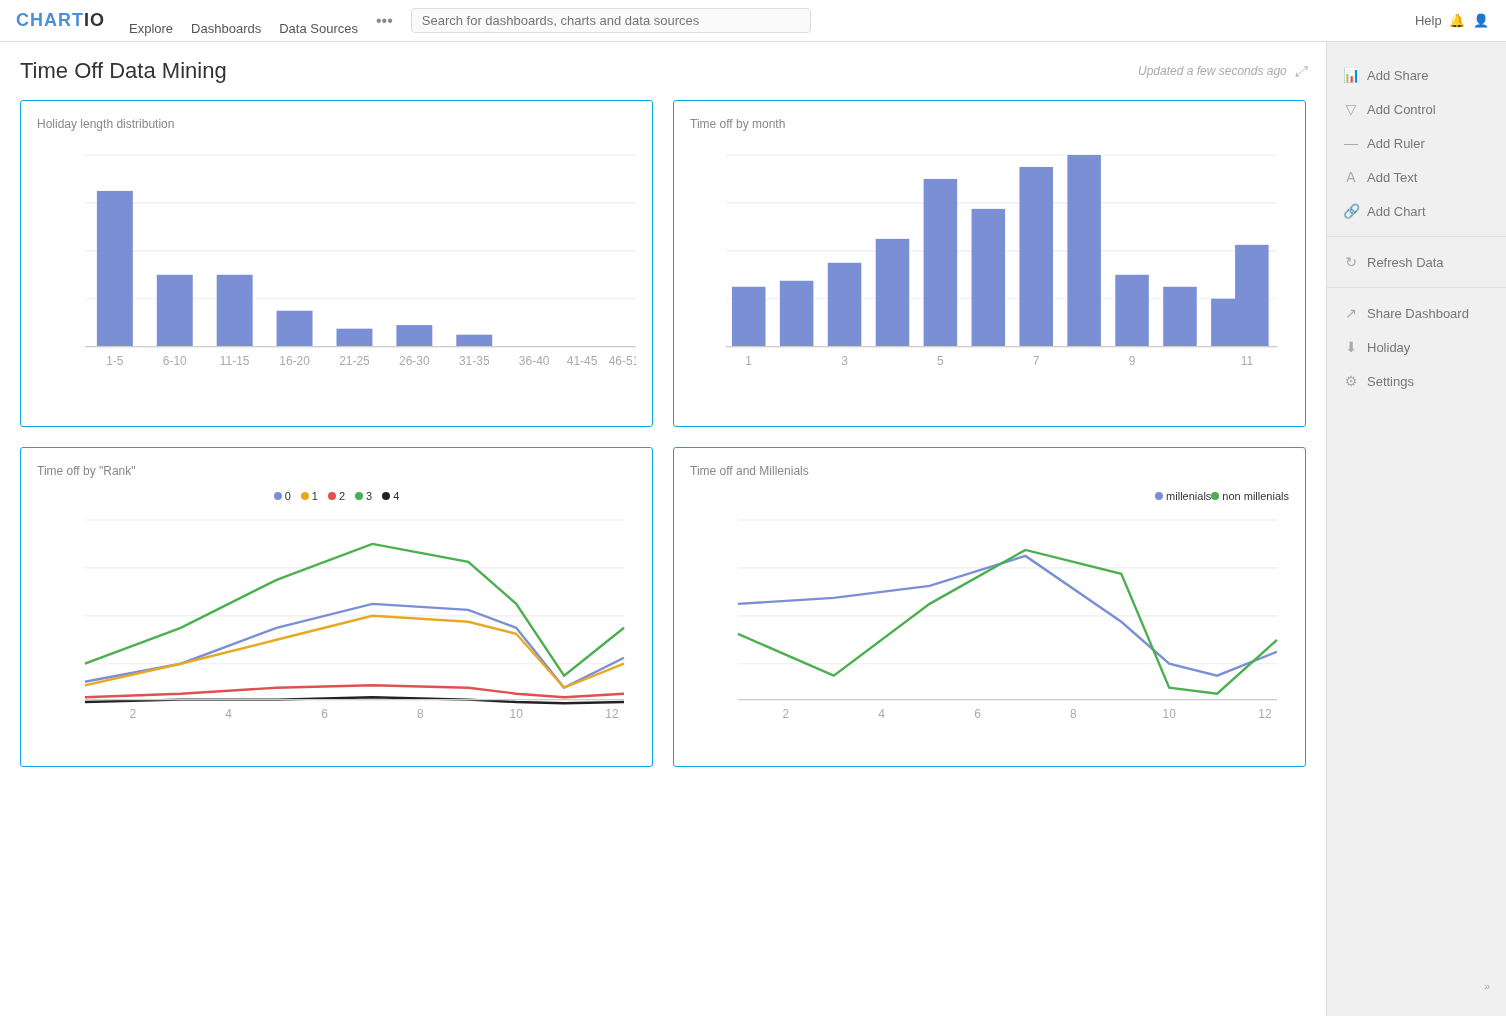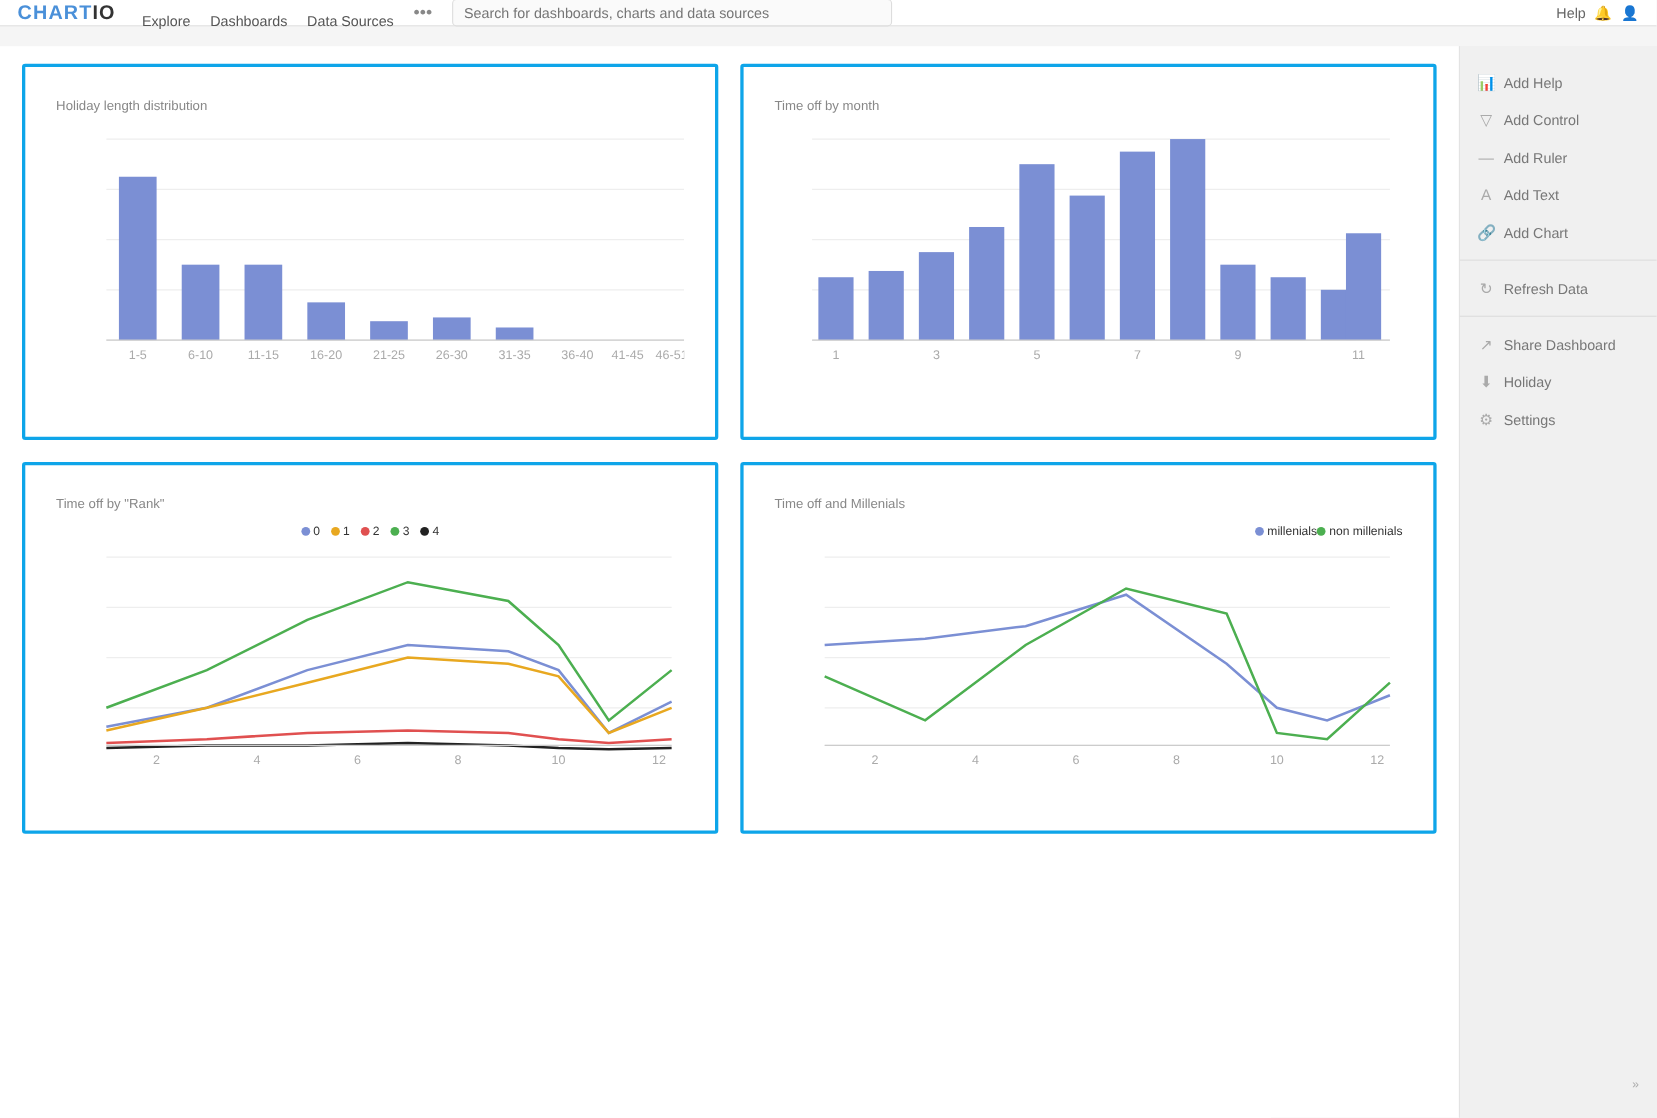--- a/index.html
+++ b/index.html
@@ -1,21 +1,21 @@
 <!DOCTYPE html>
 <html><head>
   <meta charset="utf-8">
   <style>
     * { box-sizing: border-box; margin: 0; padding: 0; }
     body { font-family: -apple-system, BlinkMacSystemFont, 'Segoe UI', Arial, sans-serif; background: #f5f5f5; color: #333; font-size: 13px; }
 
     
     .top-nav {
       display: flex; align-items: center; background: #fff; border-bottom: 1px solid #ddd;
-      padding: 0 16px; height: 24px; position: fixed; top: 0; left: 0; right: 0; z-index: 100;
+      padding: 0 16px; height: 42px; position: fixed; top: 0; left: 0; right: 0; z-index: 100;
     }
     .logo { font-size: 18px; font-weight: bold; letter-spacing: 1px; margin-right: 24px; color: #333; }
     .logo span { color: #4a90d9; }
     .nav-link { color: #555; margin-right: 18px; cursor: pointer; font-size: 13px; margin-top: 16px; }
     .nav-dots { color: #888; margin-right: 18px; cursor: pointer; font-size: 16px; }
     .search-box {
       flex: 1; max-width: 400px; border: 1px solid #ddd; border-radius: 4px;
       padding: 4px 10px; color: #aaa; font-size: 13px; background: #fafafa;
     }
     .nav-right { margin-left: auto; display: flex; align-items: center; gap: 8px; color: #666; }
@@ -42,21 +42,21 @@
     .content { flex: 1; margin-right: 180px; padding: 16px 20px; background: #fff; }
 
     
     .dash-header { display: flex; align-items: center; justify-content: space-between; margin-bottom: 16px; }
     .dash-title { font-size: 22px; font-weight: 400; color: #333; }
     .dash-meta { font-style: italic; color: #aaa; font-size: 12px; display: flex; align-items: center; gap: 8px; }
     .expand-icon { color: #aaa; font-size: 14px; cursor: pointer; }
 
     
     .charts-grid { display: grid; grid-template-columns: 1fr 1fr; gap: 20px; }
-    .chart-card { background: #fff; border: 3px solid #0ea5e9; border-radius: 3px; padding: 28px; }
+    .chart-card { background: #fff; border: 1px solid #0ea5e9; border-radius: 3px; padding: 16px; }
     .chart-title { font-size: 12px; color: #888; margin-bottom: 12px; }
 
     
     .chart-svg { width: 100%; }
 
     
     .legend { display: flex; gap: 10px; flex-wrap: wrap; font-size: 11px; margin-bottom: 6px; justify-content: center; }
     .legend-item { display: flex; align-items: center; gap: 3px; }
     .legend-dot { width: 8px; height: 8px; border-radius: 50%; }
   </style>
@@ -76,20 +76,27 @@
     <span>Help</span>
     <span>🔔</span>
     <span>👤</span>
   </div>
 </nav>
 
 <div class="main-wrapper">
 
   <div class="content">
 
+    <div class="dash-header">
+      <h1 class="dash-title">Time Off Data Mining</h1>
+      <div class="dash-meta">
+        <span>Updated a few seconds ago</span>
+        <span class="expand-icon">⤢</span>
+      </div>
+    </div>
 
     <div class="charts-grid">
 
       <div class="chart-card">
         <div class="chart-title">Holiday length distribution</div>
         <svg class="chart-svg" viewBox="0 0 500 220">
 
           <line x1="40" y1="10" x2="500" y2="10" stroke="#eee" stroke-width="1"></line>
           <line x1="40" y1="50" x2="500" y2="50" stroke="#eee" stroke-width="1"></line>
           <line x1="40" y1="90" x2="500" y2="90" stroke="#eee" stroke-width="1"></line>
@@ -248,21 +255,21 @@
           <text x="480" y="175" text-anchor="middle" font-size="10" fill="#aaa">12</text>
         </svg>
       </div>
 
     </div>
   </div>
 
   <aside class="sidebar">
     <div class="sidebar-item">
       <span class="sidebar-icon">📊</span>
-      <span>Add Help</span>
+      <span>Add Share</span>
     </div>
     <div class="sidebar-item">
       <span class="sidebar-icon">▽</span>
       <span>Add Control</span>
     </div>
     <div class="sidebar-item">
       <span class="sidebar-icon">—</span>
       <span>Add Ruler</span>
     </div>
     <div class="sidebar-item">

